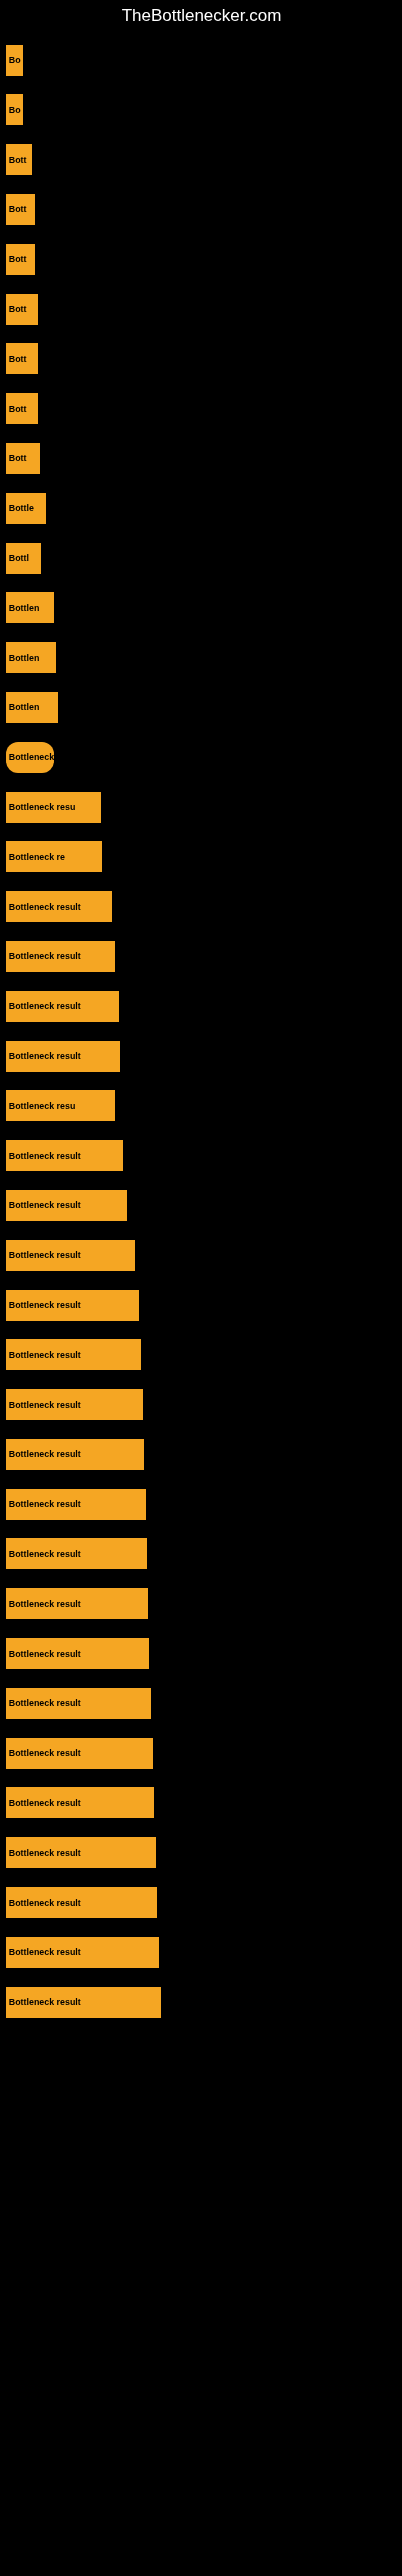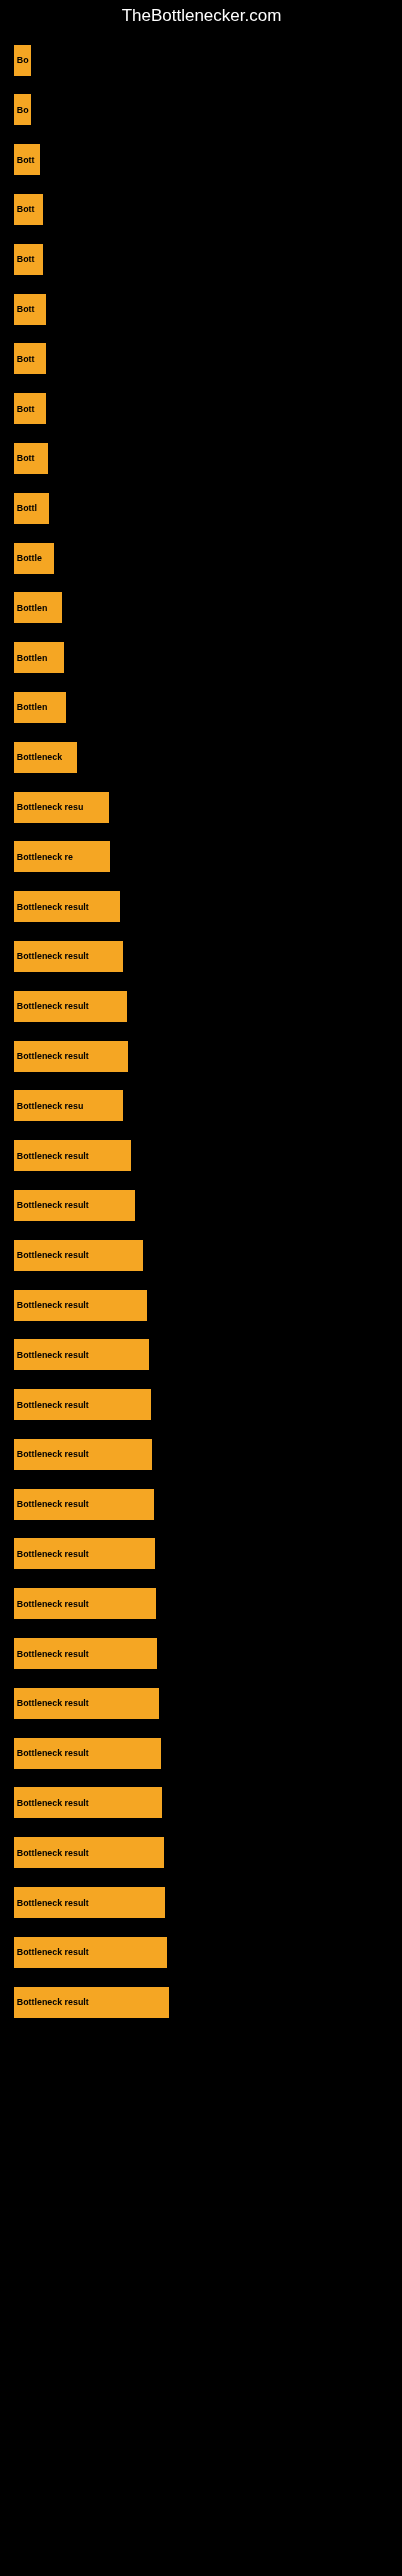--- a/index.html
+++ b/index.html
@@ -18,21 +18,21 @@
 
     .site-title {
       color: #fff;
       font-size: 17px;
       text-align: center;
       padding: 6.4px 0 3.2px 0;
       font-weight: normal;
     }
 
     .bars-container {
-      padding: 8px 12px;
+      padding: 8px 4px;
     }
 
     .bar-row {
       margin-bottom: 4.8px;
       height: 45px;
       display: flex;
       align-items: center;
       padding-left: 1.6px;
     }
 
@@ -100,46 +100,46 @@
       <div class="bar" style="width: 32px;">
         <span class="bar-label">Bott</span>
       </div>
     </div>
     <div class="bar-row">
       <div class="bar" style="width: 34px;">
         <span class="bar-label">Bott</span>
       </div>
     </div>
     <div class="bar-row">
+      <div class="bar" style="width: 40px;">
+        <span class="bar-label">Bottle</span>
+      </div>
+    </div>
+    <div class="bar-row">
       <div class="bar" style="width: 35px;">
         <span class="bar-label">Bottl</span>
       </div>
     </div>
     <div class="bar-row">
-      <div class="bar" style="width: 40px;">
-        <span class="bar-label">Bottle</span>
-      </div>
-    </div>
-    <div class="bar-row">
       <div class="bar" style="width: 48px;">
         <span class="bar-label">Bottlen</span>
       </div>
     </div>
     <div class="bar-row">
       <div class="bar" style="width: 50px;">
         <span class="bar-label">Bottlen</span>
       </div>
     </div>
     <div class="bar-row">
       <div class="bar" style="width: 52px;">
         <span class="bar-label">Bottlen</span>
       </div>
     </div>
     <div class="bar-row">
-      <div class="bar" style="width: 63px;">
+      <div class="bar" style="width: 48px; border-radius: 12px;">
         <span class="bar-label">Bottleneck</span>
       </div>
     </div>
     <div class="bar-row">
       <div class="bar" style="width: 95px;">
         <span class="bar-label">Bottleneck resu</span>
       </div>
     </div>
     <div class="bar-row">
       <div class="bar" style="width: 96px;">

